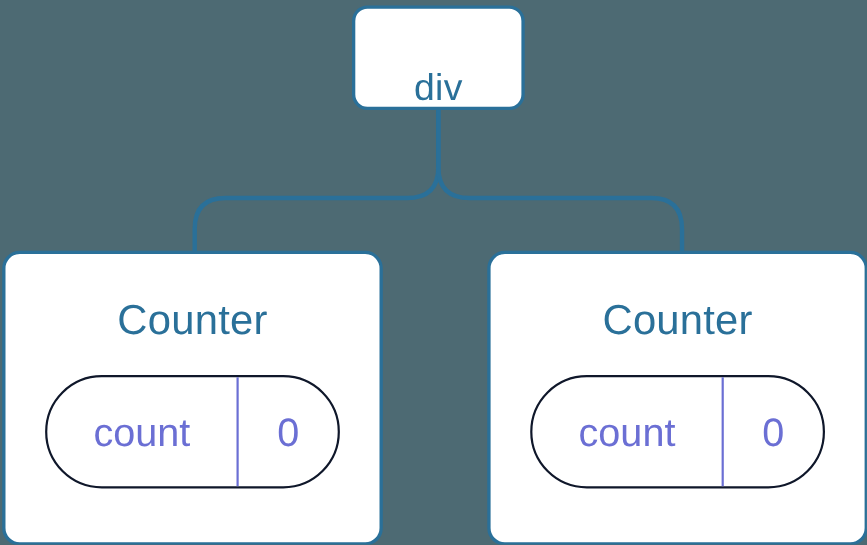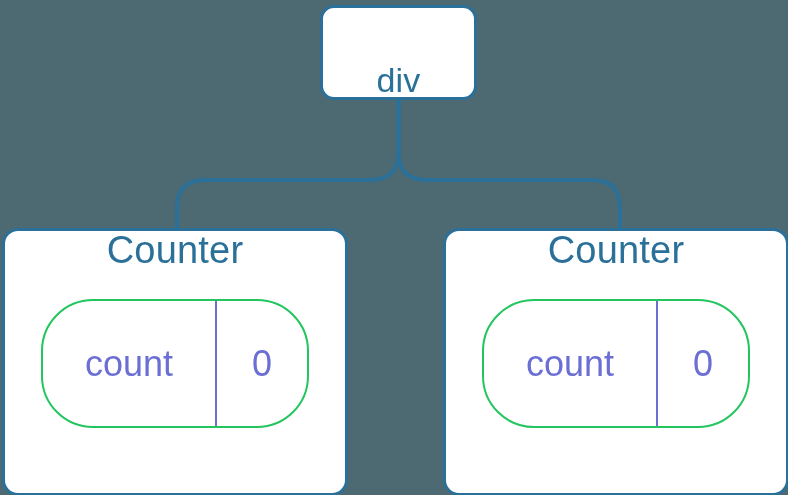--- a/index.html
+++ b/index.html
@@ -56,38 +56,39 @@
     line-height: 1;
     letter-spacing: 0.2px;
   }
 
   
   .node-counter {
     top: 228px;
     width: 346px;
     height: 268px;
     border-radius: 16px;
+    padding-top: 42px;
   }
   #node-counter-left  { left: 2px; }
   #node-counter-right { left: 443px; }
 
   .node-title {
     color: #2a7099;
     font-size: 38px;
     line-height: 1;
     letter-spacing: 0.2px;
   }
 
   
   .state-pill {
     position: relative;
     margin-top: 30px;
     width: 268px;
-    height: 129px;
-    border: 2px solid #22c55e;
+    height: 103px;
+    border: 2px solid #0f172a;
     border-radius: 52px;
     box-sizing: border-box;
     display: flex;
     align-items: stretch;
     background: #ffffff;
   }
   .pill-key {
     flex: 0 0 174px;
     display: flex;
     align-items: center;

